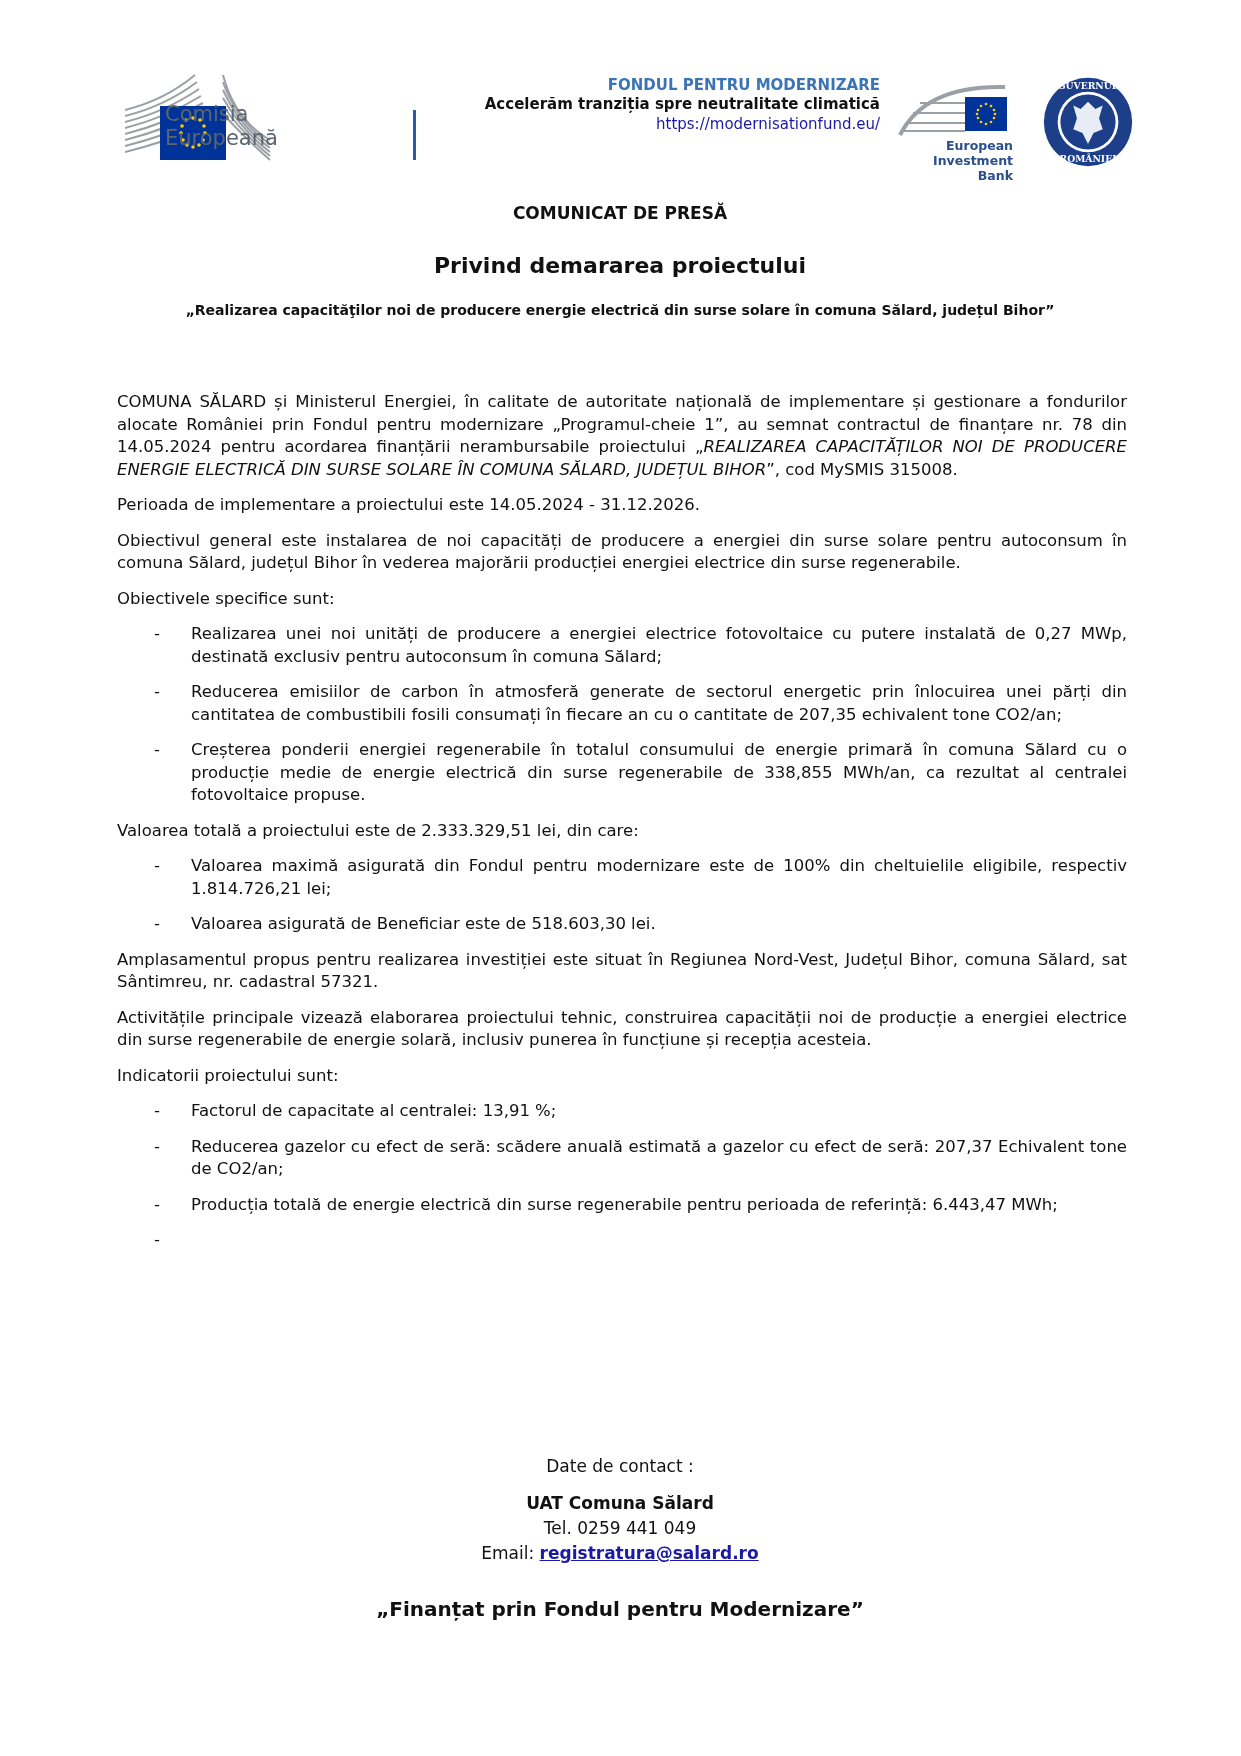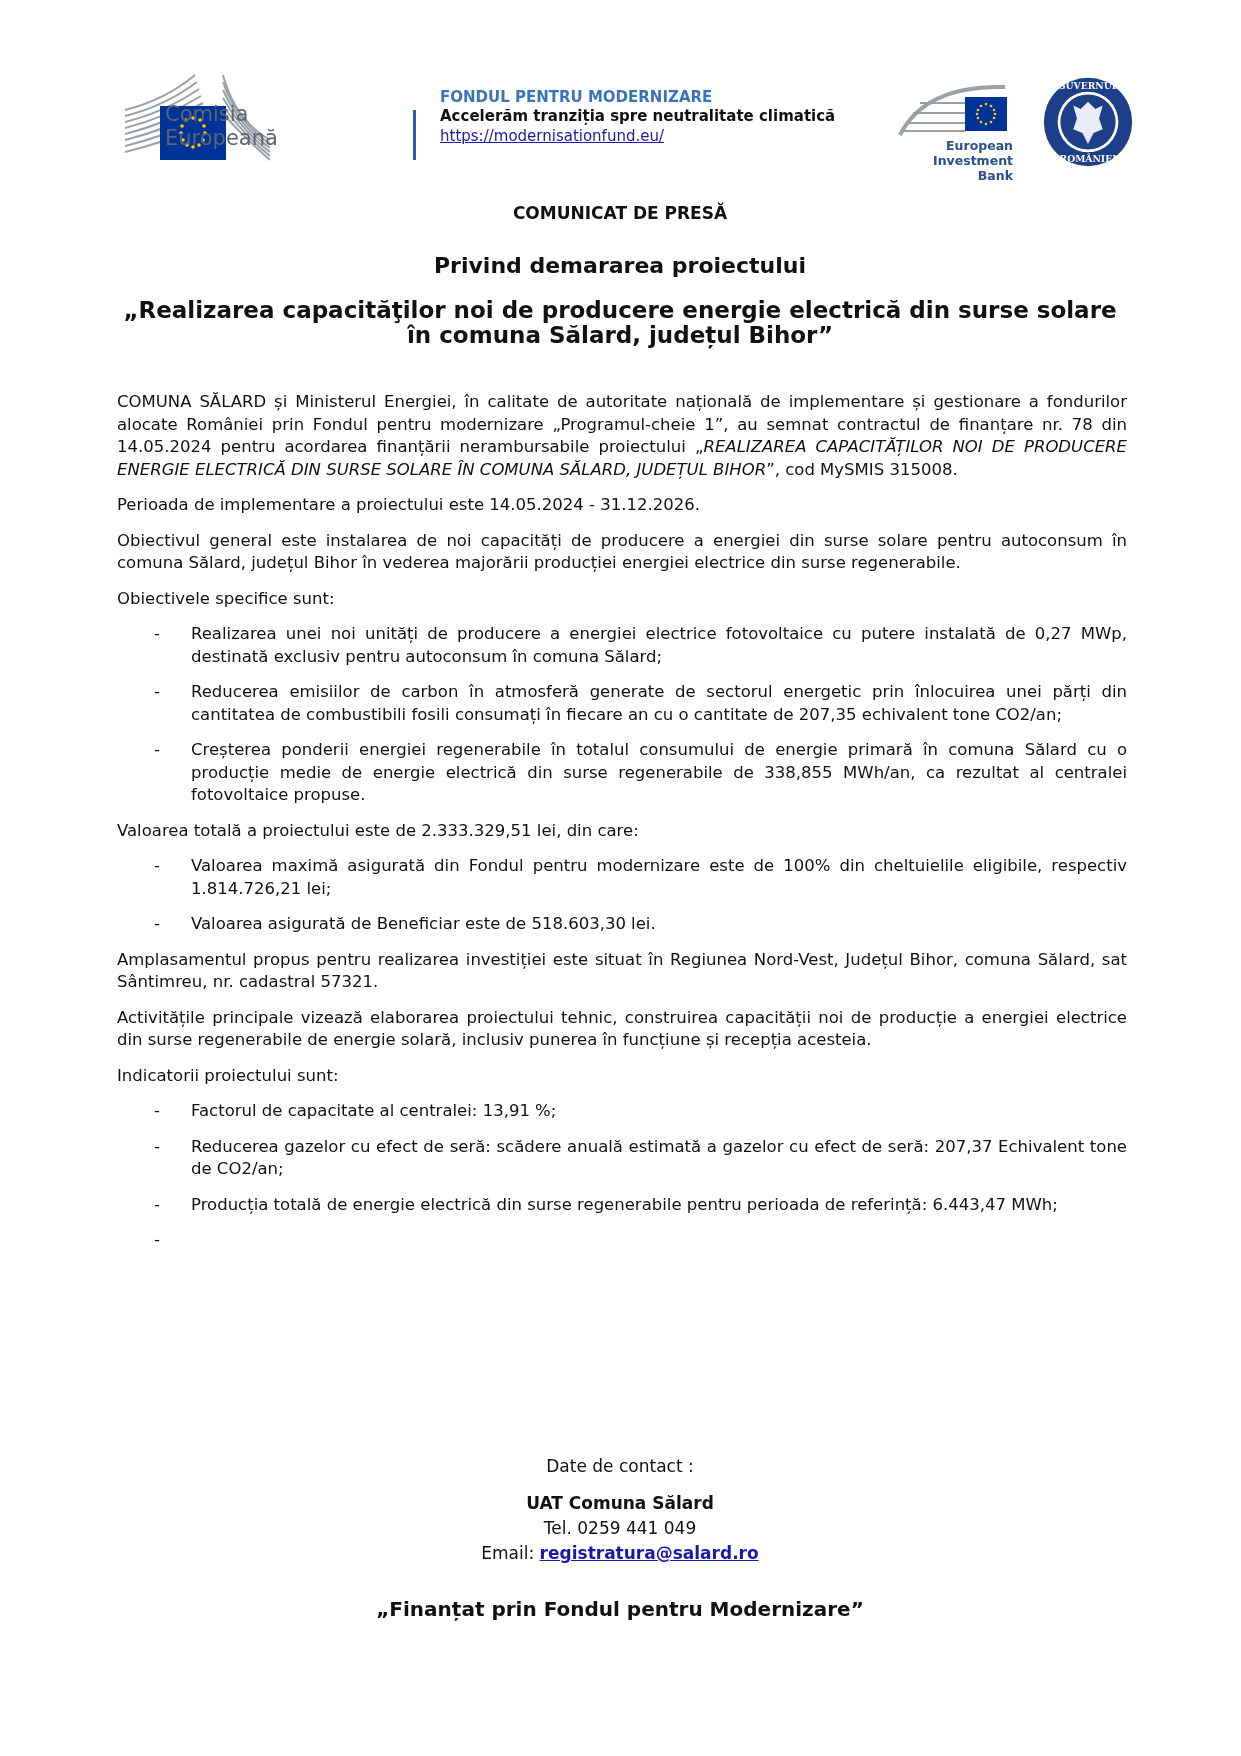--- a/index.html
+++ b/index.html
@@ -6,34 +6,34 @@
     body { width: 1241px; height: 1756px; position: relative; overflow: hidden;
            font-family: "DejaVu Sans", sans-serif; color: #111; }
     .page { position: absolute; left: 0; top: 0; width: 1241px; height: 1756px; }
 
     
     .header { position: absolute; left: 0; top: 60px; width: 1241px; height: 120px; }
     .ec-logo { position: absolute; left: 125px; top: 10px; width: 300px; height: 100px; }
     .ec-text { position: absolute; left: 165px; top: 42px; font-family: "DejaVu Sans", sans-serif;
                font-size: 21px; line-height: 24px; color: #5a6570; }
     .ec-bar { position: absolute; left: 288px; top: 50px; width: 3px; height: 50px; background: #2a5ca8; }
-    .fund-block { position: absolute; left: 440px; top: 28px; width: 440px; text-align: left; }
+    .fund-block { position: absolute; left: 440px; top: 16px; width: 440px; text-align: right; }
     .fund-title { font-size: 15px; font-weight: bold; color: #3b74b5; line-height: 19px; }
     .fund-sub { font-size: 15px; font-weight: bold; color: #111; line-height: 19px; }
-    .fund-link { font-size: 15px; color: #1a1aa6; text-decoration: underline; line-height: 19px; }
+    .fund-link { font-size: 15px; color: #1a1aa6; line-height: 19px; }
     .eib-logo { position: absolute; left: 895px; top: 15px; width: 120px; height: 100px; }
     .eib-text { position: absolute; left: 895px; top: 78px; width: 118px; text-align: right;
                 font-size: 12.5px; line-height: 15px; color: #2a4f8a; font-weight: bold; }
     .gov-logo { position: absolute; left: 1042px; top: 16px; width: 92px; height: 92px; }
 
     
     .center { position: absolute; left: 115px; width: 1010px; text-align: center; }
     .t1 { top: 203px; font-size: 17px; font-weight: bold; }
     .t2 { top: 253px; font-size: 22px; font-weight: bold; }
-    .t3 { top: 298px; font-size: 23px; font-weight: bold; line-height: 25px; }
+    .t3 { top: 298px; font-size: 14px; font-weight: bold; line-height: 25px; }
 
     
     .body { position: absolute; left: 117px; top: 391px; width: 1010px; font-size: 16.5px;
             line-height: 22.5px; text-align: justify; }
     .body p { margin: 0 0 13px 0; }
     .body p.gap { }
     .body ul { list-style: none; margin: 0 0 13px 0; padding: 0; }
     .body li { position: relative; padding-left: 74px; margin-bottom: 13px; }
     .body li .dash { position: absolute; left: 37px; top: 0; }
     .body em { font-style: italic; }

